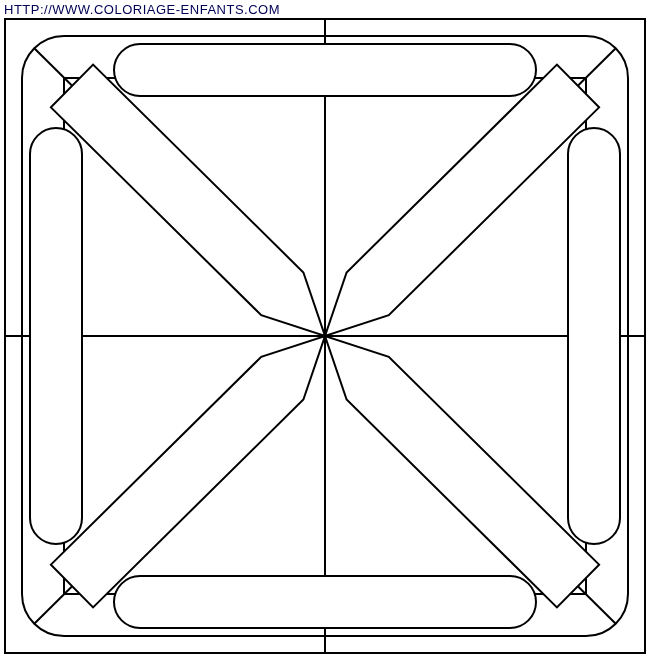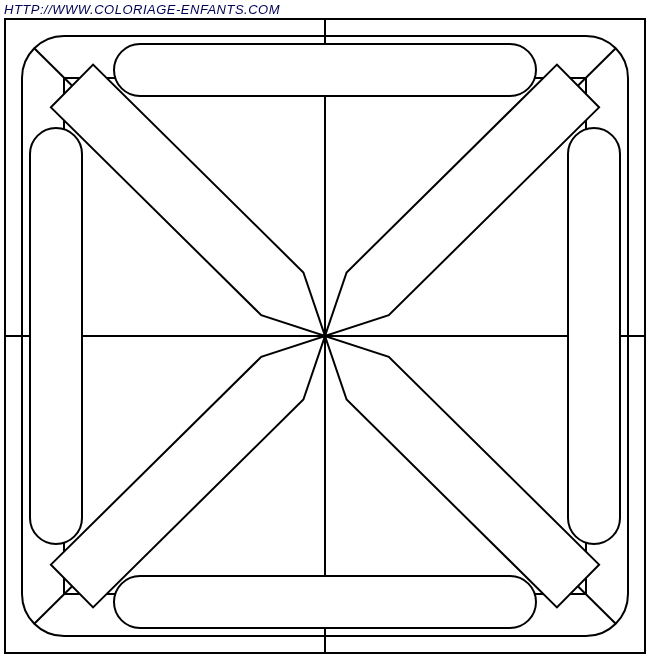--- a/index.html
+++ b/index.html
@@ -11,21 +11,20 @@
       position: relative;
     }
     .watermark {
       position: absolute;
       top: 2px;
       left: 4px;
       font-size: 13px;
       color: #000055;
       letter-spacing: 0.5px;
       z-index: 10;
-      font-style: italic;
     }
     .canvas {
       position: absolute;
       top: 18px;
       left: 4px;
       width: 642px;
       height: 636px;
     }
     svg { display: block; }
   </style>

